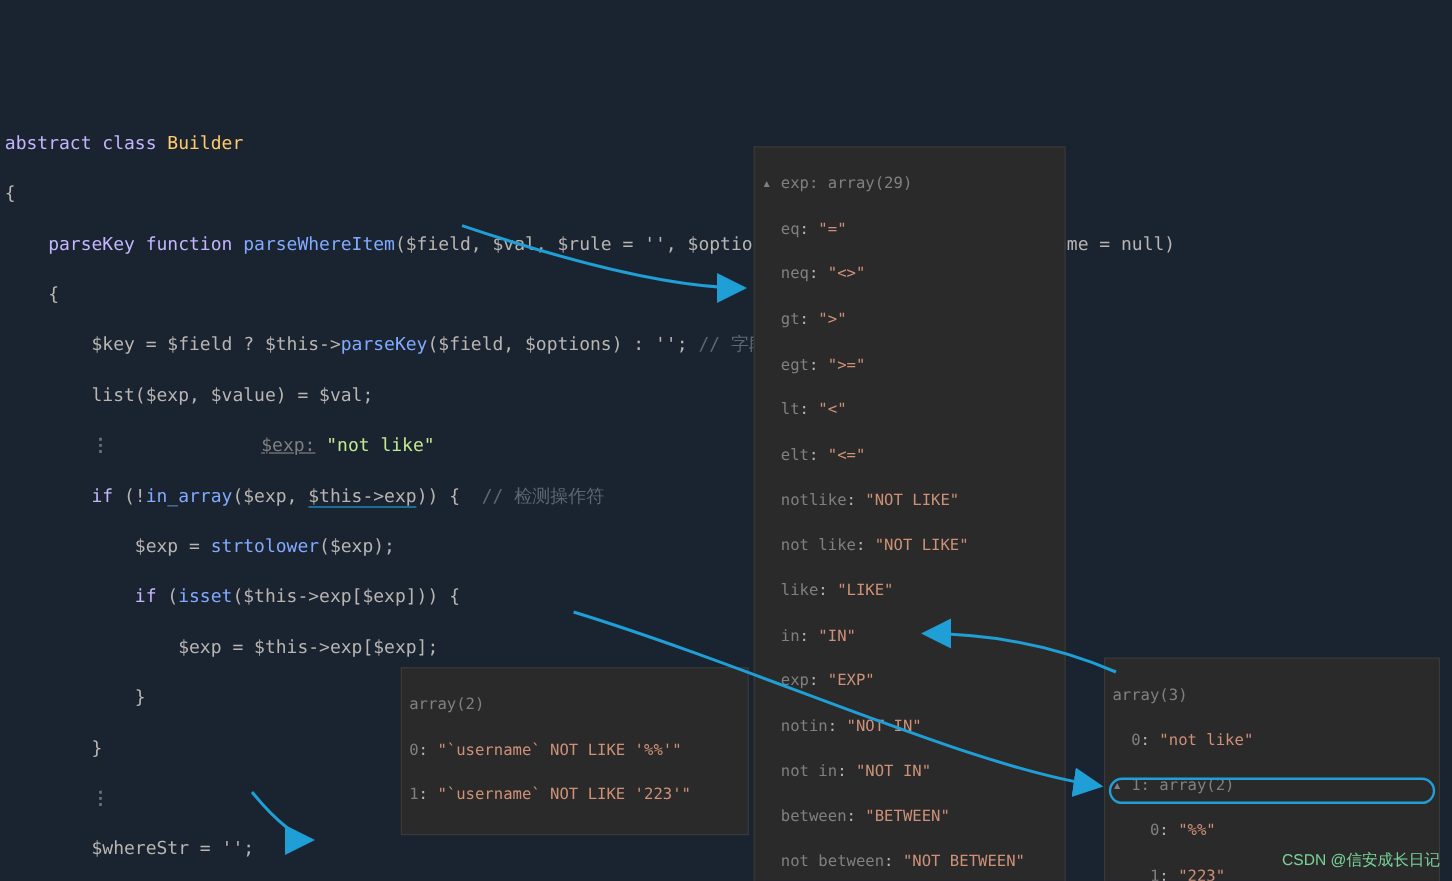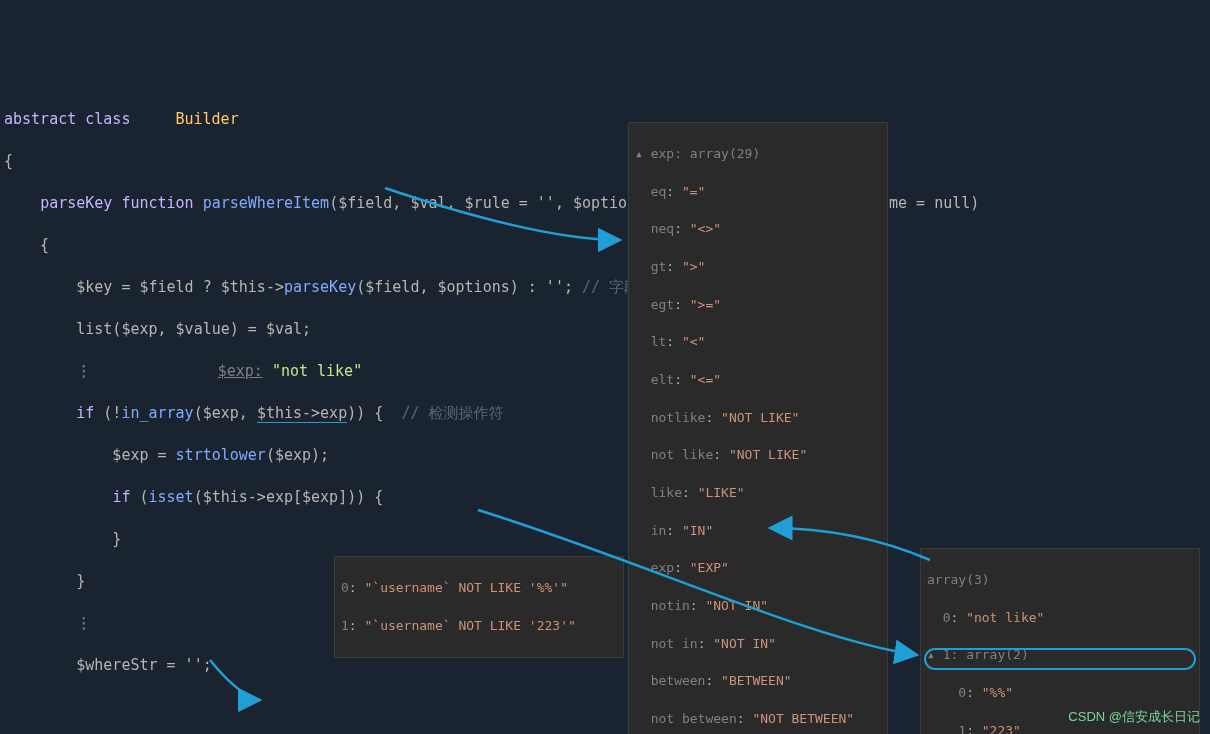--- a/index.html
+++ b/index.html
@@ -10,21 +10,21 @@
   font-size: 15px;
   line-height: 1.4;
   width: 1210px;
   height: 734px;
   overflow: hidden;
   position: relative;
   white-space: pre;
 }
 .code-area { padding: 4px 0 0 4px; position: relative; }
 .kw-purple { color: #c4b5fd; }
-.type { color: #ffcb6b; margin-left: 36px; }
+.type { color: #ffcb6b; }
 .comment { color: #5c6773; }
 .method { color: #82aaff; }
 .vdots { color: #6b7280; font-weight: bold; }
 .str-dim { color: #c3e88d; }
 .tooltip-overlay {
   position: absolute;
   background: #2a2a2a;
   border: 1px solid #3a3a3a;
   padding: 3px 6px;
   font-size: 13px;
@@ -60,20 +60,21 @@
 <div><span class="kw-purple">abstract</span> <span class="kw-purple">class</span> <span class="type">Builder</span></div>
 <div>{</div>
 <div>    <span class="kw-purple">parseKey</span> <span class="kw-purple">function</span> <span class="method">parseWhereItem</span><span>($field, $val, $rule = '', $options = [], $binds = [], $bindName = null)</span></div>
 <div>    {</div>
 <div>        <span>$key = $field ? $this-&gt;</span><span class="method">parseKey</span><span>($field, $options) : '';</span> <span class="comment">// 字段分析</span></div>
 <div>        <span>list($exp, $value) = $val;</span></div>
 <div>        <span class="vdots">⋮</span>              <span class="hint-exp">$exp:</span> <span class="str-dim">"not like"</span></div>
 <div>        <span class="kw-purple">if</span> (!<span class="method">in_array</span>($exp, <span class="underline">$this-&gt;exp</span>)) {  <span class="comment">// 检测操作符</span></div>
 <div>            $exp = <span class="method">strtolower</span>($exp);</div>
 <div>            <span class="kw-purple">if</span> (<span class="method">isset</span>($this-&gt;exp[$exp])) {</div>
+<div>                <span>$exp = $this-&gt;exp[$exp];</span></div>
 <div>            }</div>
 <div>        }</div>
 <div>        <span class="vdots">⋮</span></div>
 <div>        <span>$whereStr = '';</span></div>
 
 
 
 
 
 
@@ -105,20 +106,21 @@
 <div>  <span class="k">exp</span>: <span class="v">"EXP"</span></div>
 <div>  <span class="k">notin</span>: <span class="v">"NOT IN"</span></div>
 <div>  <span class="k">not in</span>: <span class="v">"NOT IN"</span></div>
 <div>  <span class="k">between</span>: <span class="v">"BETWEEN"</span></div>
 <div>  <span class="k">not between</span>: <span class="v">"NOT BETWEEN"</span></div>
 
 </div>
 
 
 <div class="tooltip-overlay" style="left:334px; top:556px; width:290px;">
+<div><span class="k">array(2)</span></div>
 <div><span class="k">0</span>: <span class="v">"`username` NOT LIKE '%%'"</span></div>
 <div><span class="k">1</span>: <span class="v">"`username` NOT LIKE '223'"</span></div>
 </div>
 
 
 <div class="tooltip-overlay" style="left:920px; top:548px; width:280px;">
 <div><span class="k">array(3)</span></div>
 <div>  <span class="k">0</span>: <span class="v">"not like"</span></div>
 <div><span class="tri">▴</span> <span class="k">1: array(2)</span></div>
 <div>    <span class="k">0</span>: <span class="v">"%%"</span></div>

